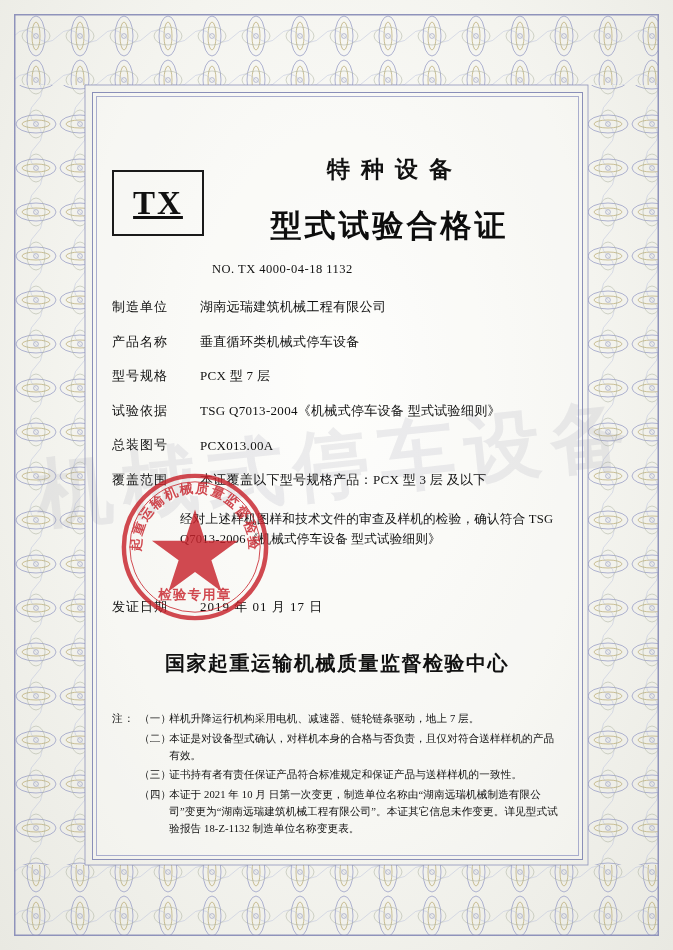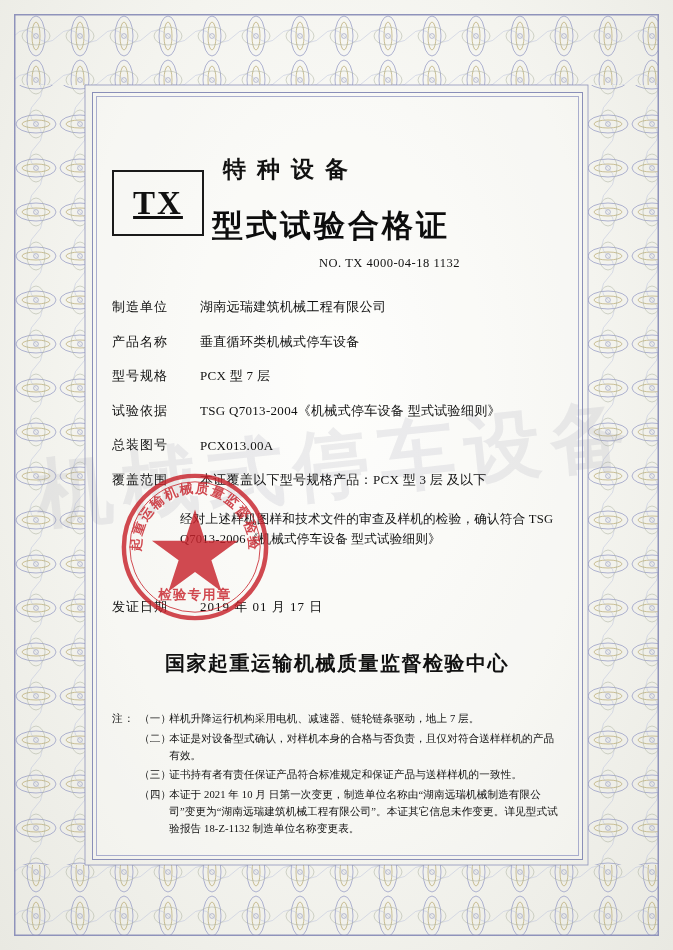--- a/index.html
+++ b/index.html
@@ -103,42 +103,42 @@
     letter-spacing: 2px;
     color: #111;
     text-decoration: underline;
   }
 
   .title-block {
     position: absolute;
     left: 120px;
     top: 62px;
     width: 355px;
-    text-align: left;
+    text-align: center;
   }
   .title-small {
     font-size: 23px;
     letter-spacing: 11px;
     color: #111;
     font-weight: bold;
     text-indent: 11px;
   }
   .title-main {
     margin-top: 20px;
     font-size: 31px;
     letter-spacing: 3px;
     color: #0d0d0d;
     font-weight: bold;
   }
   .cert-no {
     position: absolute;
     left: 120px;
-    top: 164px;
+    top: 170px;
     width: 355px;
-    text-align: center;
+    text-align: left;
     font-size: 12.5px;
     letter-spacing: 0.5px;
     color: #111;
   }
 
   .fields {
     position: absolute;
     left: 20px;
     top: 206px;
     width: 450px;

